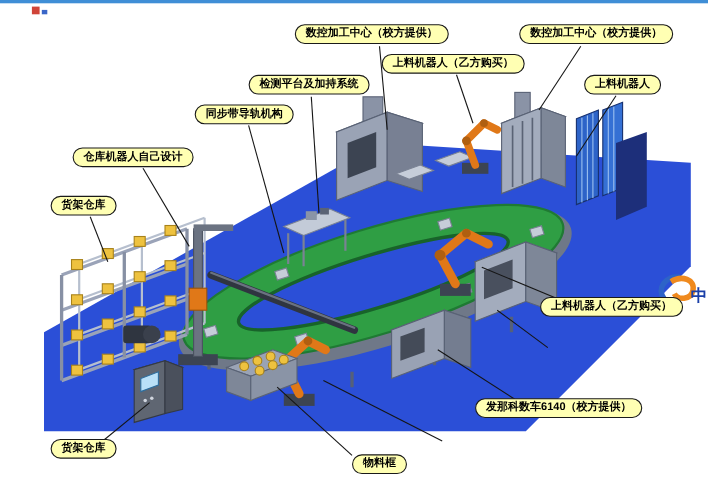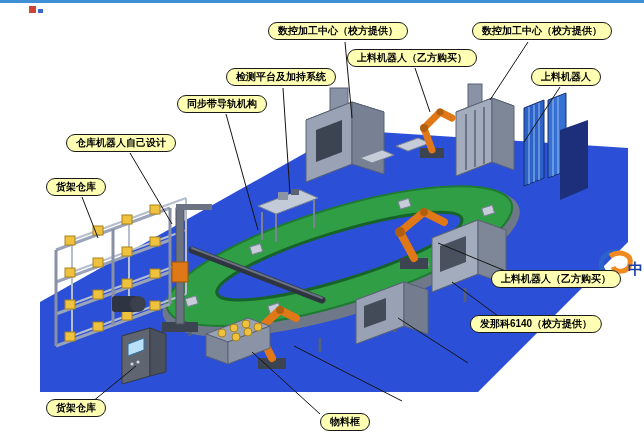--- a/index.html
+++ b/index.html
@@ -241,15 +241,15 @@
   <div class="callout" style="left:338px;top:31px">数控加工中心（校方提供）</div>
   <div class="callout" style="left:542px;top:31px">数控加工中心（校方提供）</div>
   <div class="callout" style="left:412px;top:58px">上料机器人（乙方购买）</div>
   <div class="callout" style="left:566px;top:77px">上料机器人</div>
   <div class="callout" style="left:281px;top:77px">检测平台及加持系统</div>
   <div class="callout" style="left:222px;top:104px">同步带导轨机构</div>
   <div class="callout" style="left:121px;top:143px">仓库机器人自己设计</div>
   <div class="callout" style="left:76px;top:187px">货架仓库</div>
   <div class="callout" style="left:76px;top:408px">货架仓库</div>
   <div class="callout" style="left:345px;top:422px">物料框</div>
-  <div class="callout" style="left:536px;top:324px">发那科6140（校方提供）</div>
+  <div class="callout" style="left:508px;top:371px">发那科数车6140（校方提供）</div>
   <div class="callout" style="left:556px;top:279px">上料机器人（乙方购买）</div>
 </div>
 
 </body></html>

